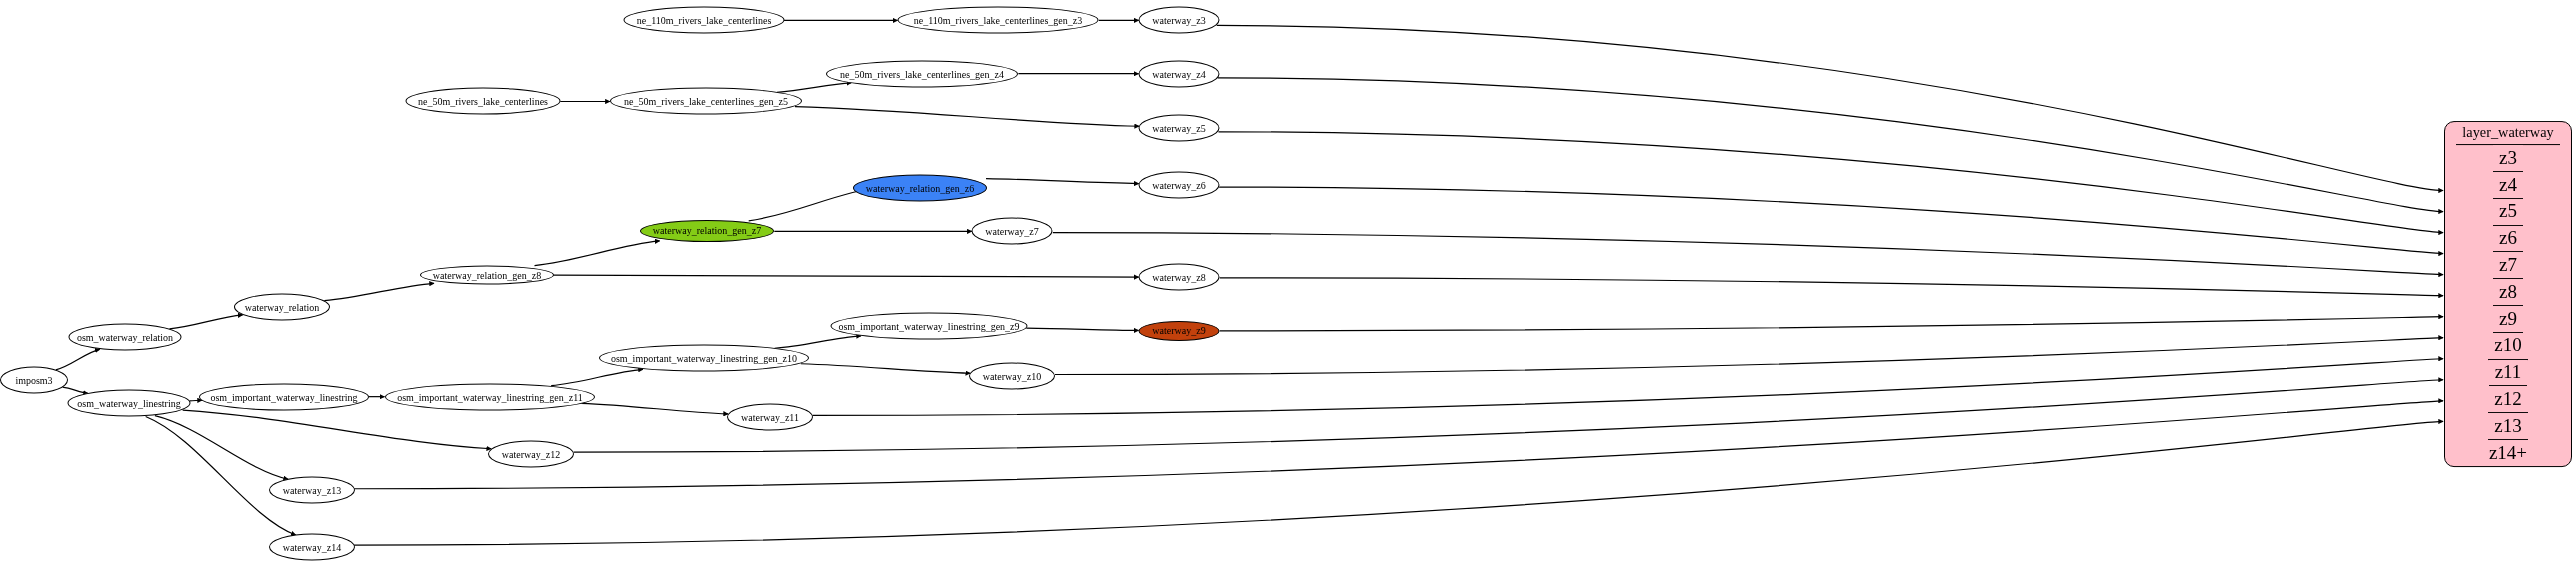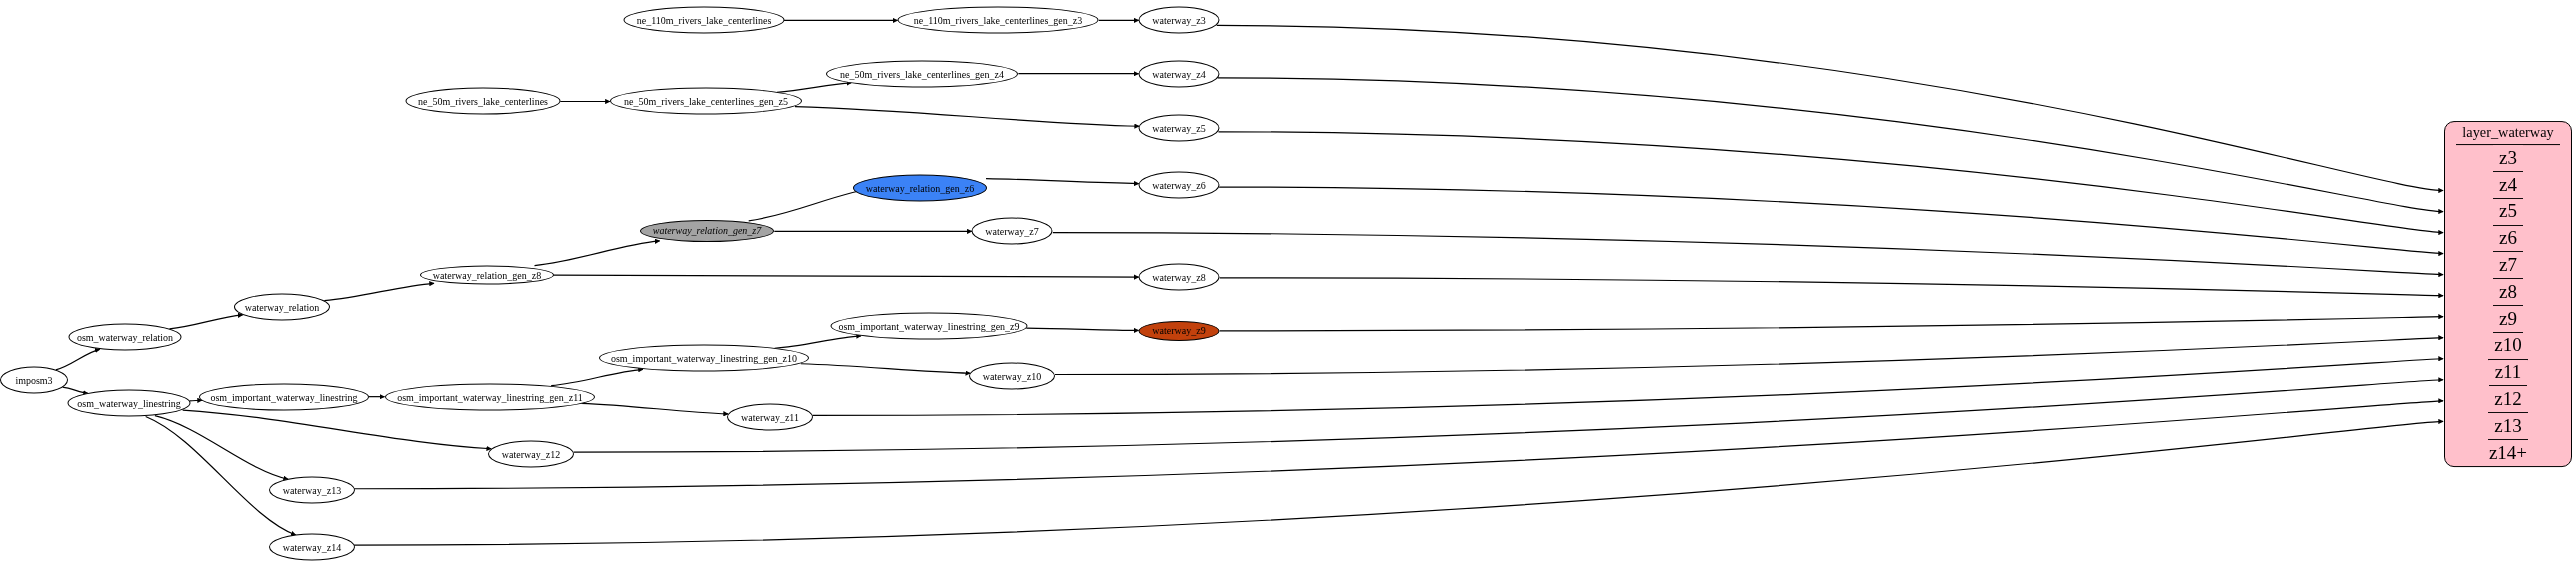--- a/index.html
+++ b/index.html
@@ -139,21 +139,21 @@
       </div>
       <div class="node" style="left: 129px; top: 403px; width: 123px; height: 27px; background: rgb(255, 255, 255); border-color: rgb(0, 0, 0);">
         <span class="node-label">osm_waterway_linestring</span>
       </div>
       <div class="node" style="left: 282px; top: 307px; width: 96px; height: 27px; background: rgb(255, 255, 255); border-color: rgb(0, 0, 0);">
         <span class="node-label">waterway_relation</span>
       </div>
       <div class="node" style="left: 487px; top: 275px; width: 134px; height: 19px; background: rgb(255, 255, 255); border-color: rgb(0, 0, 0);">
         <span class="node-label">waterway_relation_gen_z8</span>
       </div>
-      <div class="node" style="left: 707px; top: 231px; width: 134px; height: 22px; background: #a3a3a3; border-color: rgb(0, 0, 0); font-style: italic;">
+      <div class="node" style="left: 707px; top: 231px; width: 134px; height: 22px; background: #84cc16; border-color: rgb(0, 0, 0);">
         <span class="node-label">waterway_relation_gen_z7</span>
       </div>
       <div class="node" style="left: 920px; top: 176px; width: 134px; height: 27px; background: #3b82f6; border-color: rgb(0, 0, 0); margin-top: 12px;">
         <span class="node-label">waterway_relation_gen_z6</span>
       </div>
       <div class="node" style="left: 284px; top: 397px; width: 170px; height: 27px; background: rgb(255, 255, 255); border-color: rgb(0, 0, 0);">
         <span class="node-label">osm_important_waterway_linestring</span>
       </div>
       <div class="node" style="left: 490px; top: 397px; width: 210px; height: 27px; background: rgb(255, 255, 255); border-color: rgb(0, 0, 0);">
         <span class="node-label">osm_important_waterway_linestring_gen_z11</span>

